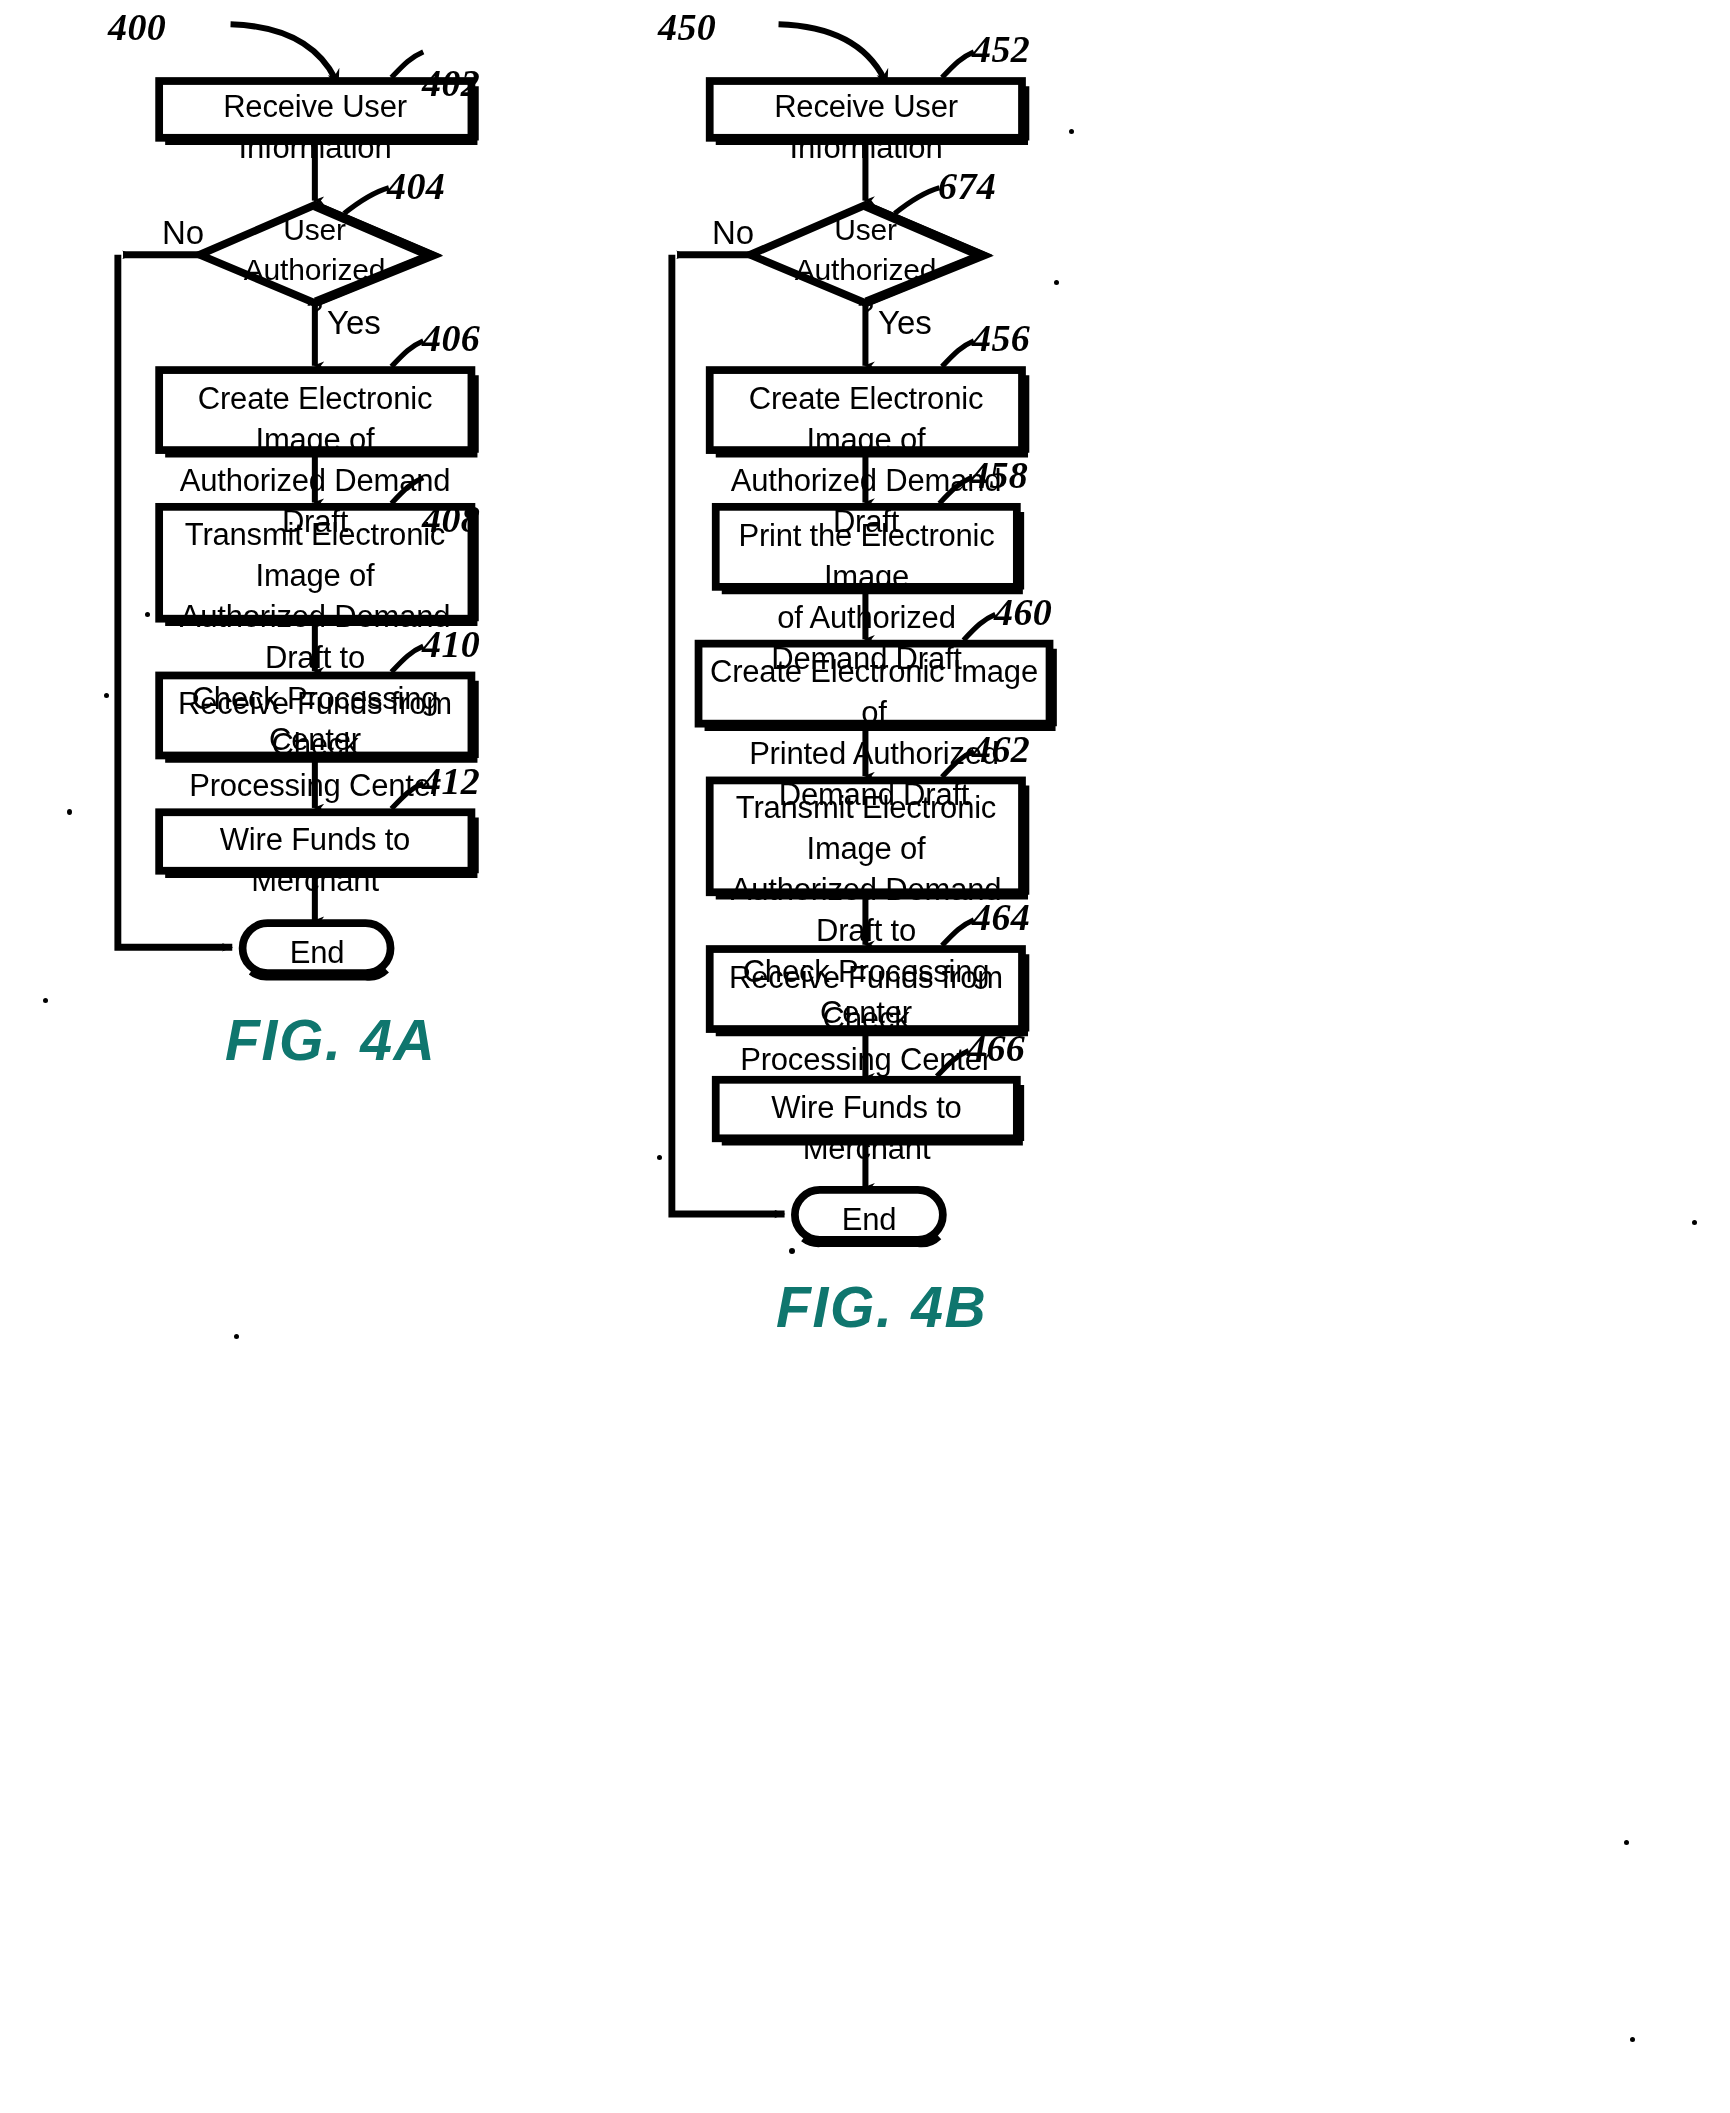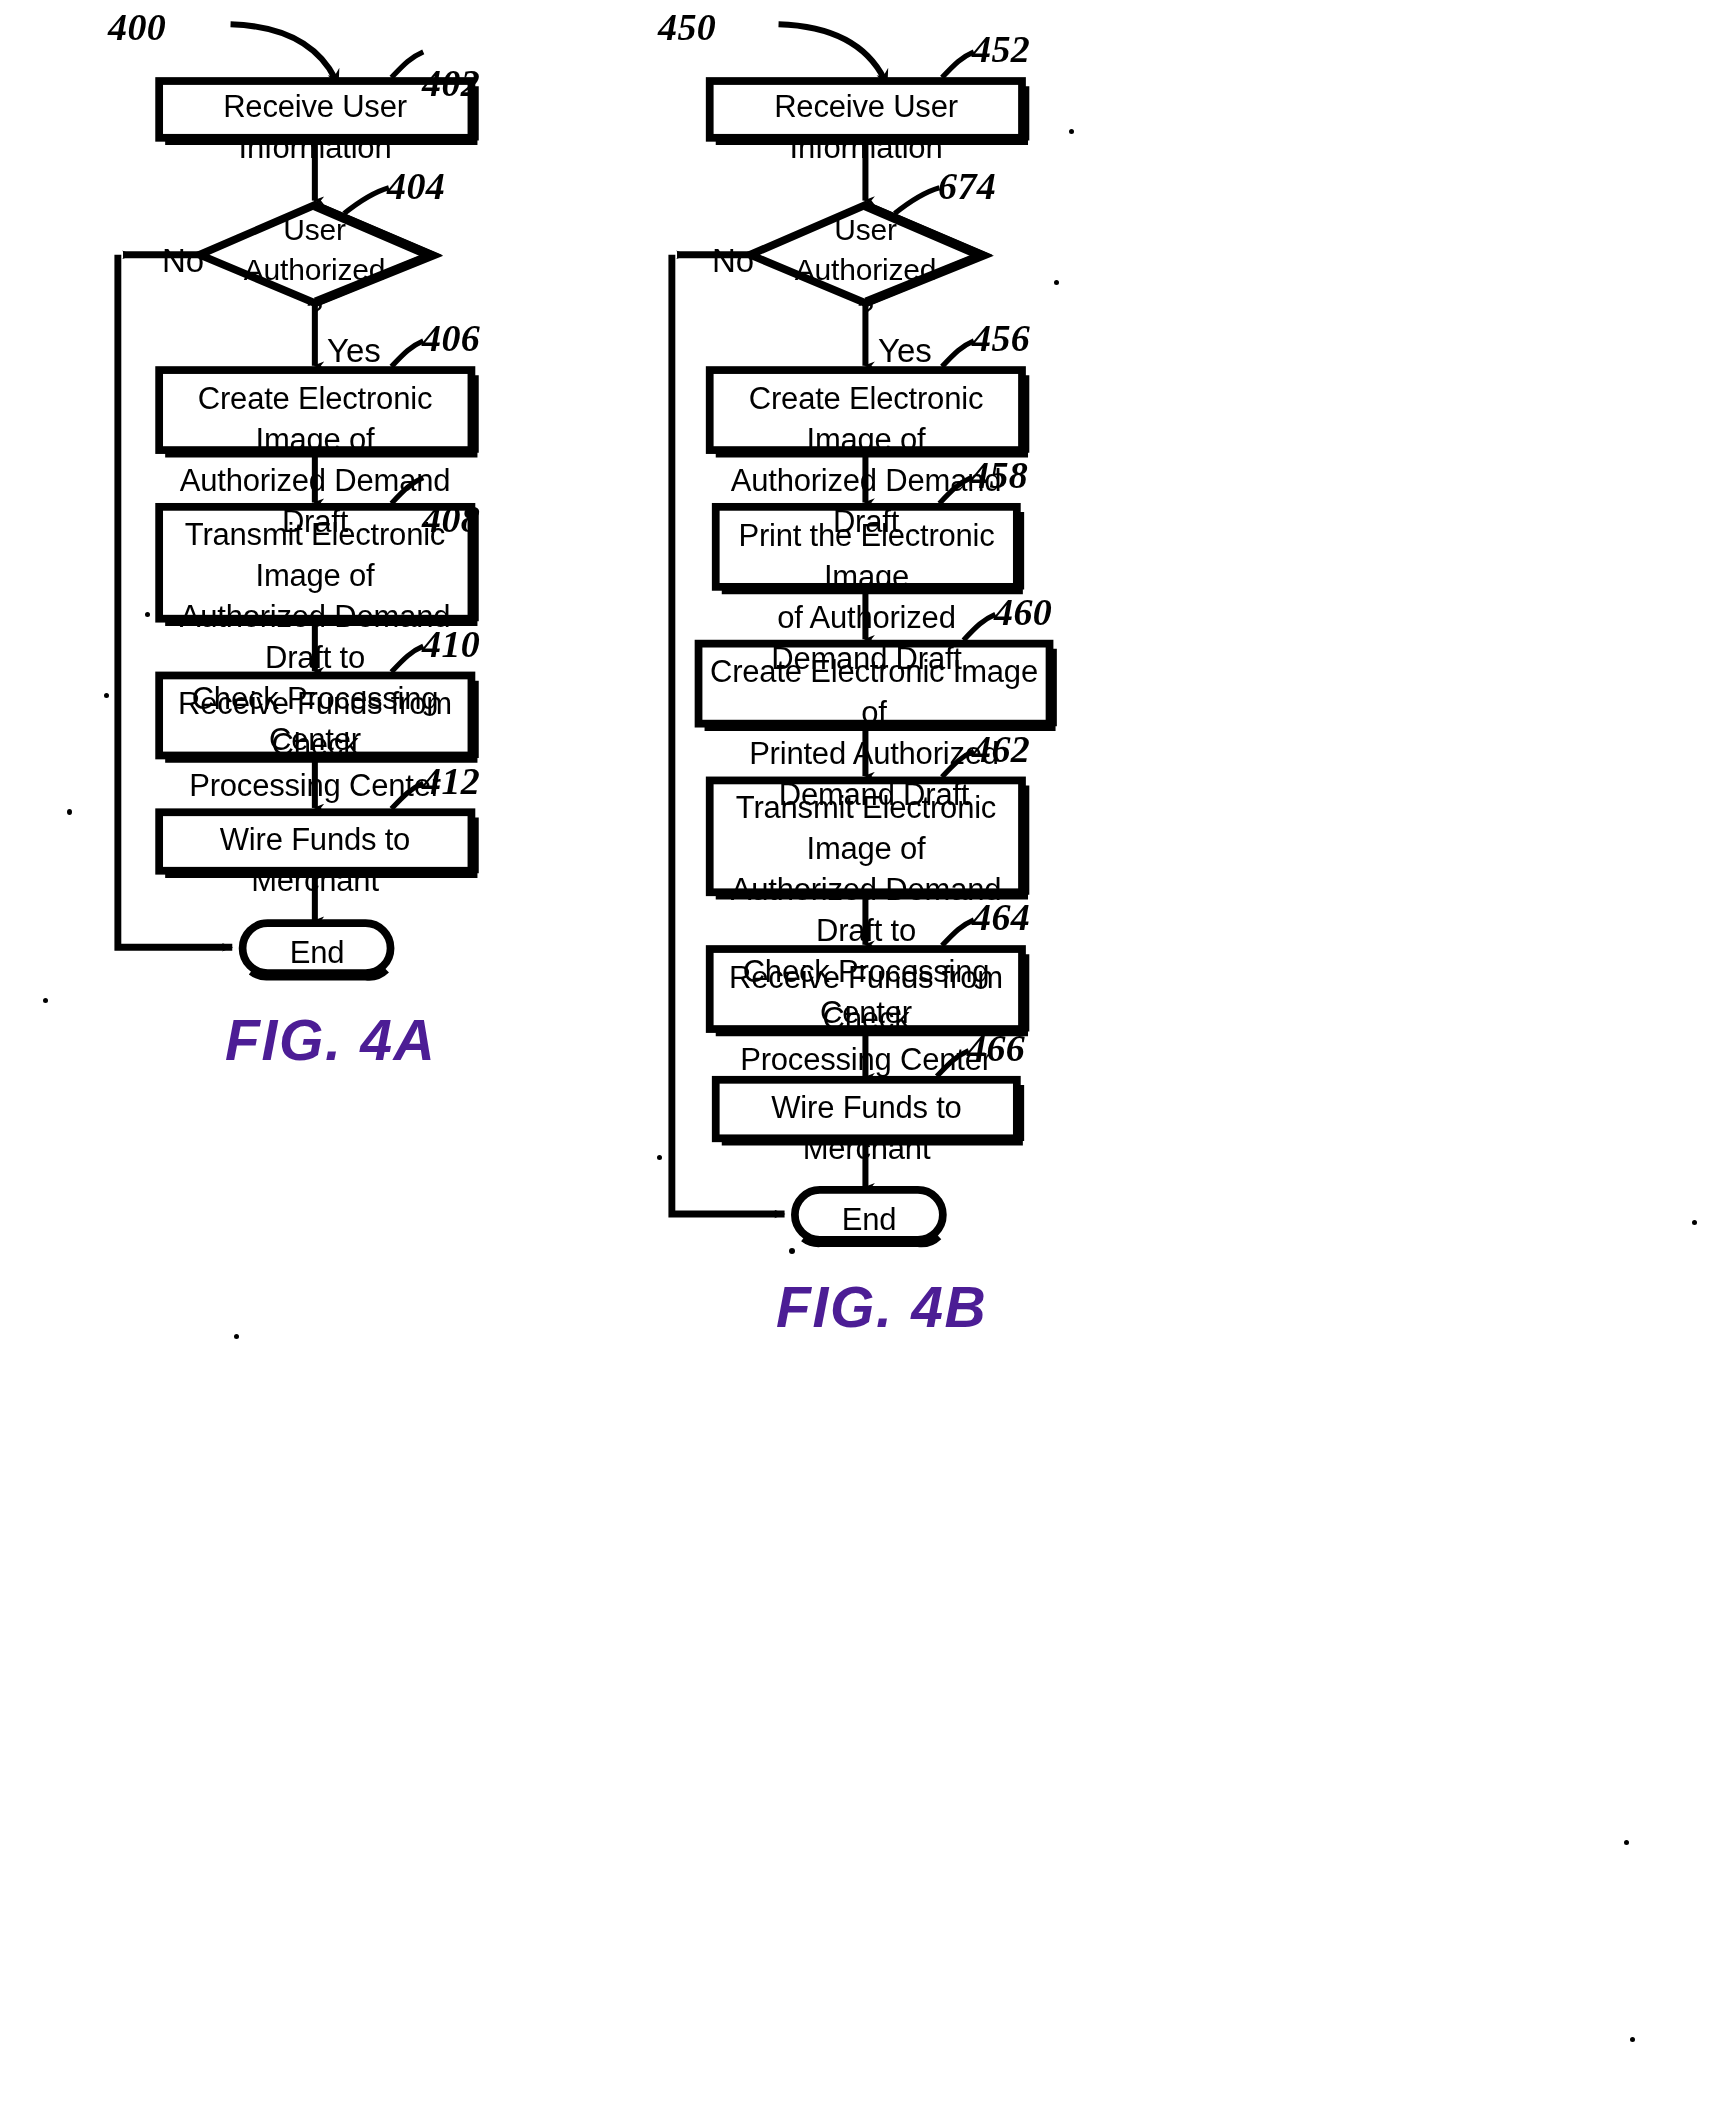--- a/index.html
+++ b/index.html
@@ -35,21 +35,20 @@
     letter-spacing: -0.2px;
   }
   .node-text.small { font-size: 30px; line-height: 40px; }
 
   .edge-label {
     position: absolute;
     font-family: "Liberation Sans", sans-serif;
     font-size: 33px;
     line-height: 34px;
     color: #000;
-    margin-top: 28px;
   }
 
   .ref-num {
     position: absolute;
     font-family: "Liberation Serif", serif;
     font-style: italic;
     font-weight: bold;
     font-size: 38px;
     line-height: 40px;
     color: #000;
@@ -57,21 +56,21 @@
   }
 
   .fig-caption {
     position: absolute;
     font-family: "Liberation Sans", sans-serif;
     font-style: italic;
     font-weight: bold;
     font-size: 57px;
     line-height: 60px;
     letter-spacing: 1.7px;
-    color: #4c1d95;
+    color: #0f766e;
   }
 
   .speck {
     position: absolute;
     background: #000;
     border-radius: 50%;
   }
 </style>
 </head>
 <body>

